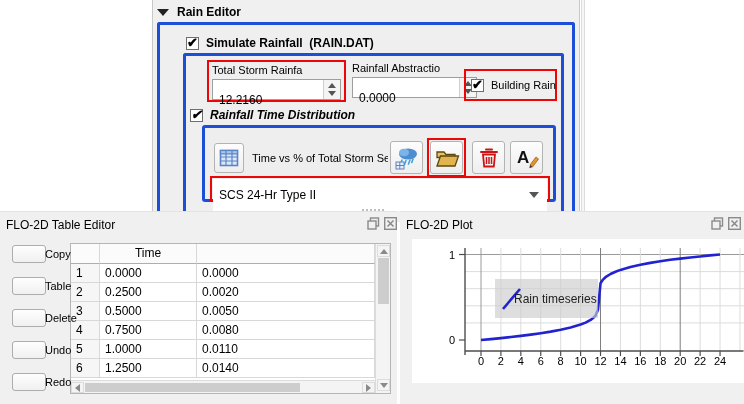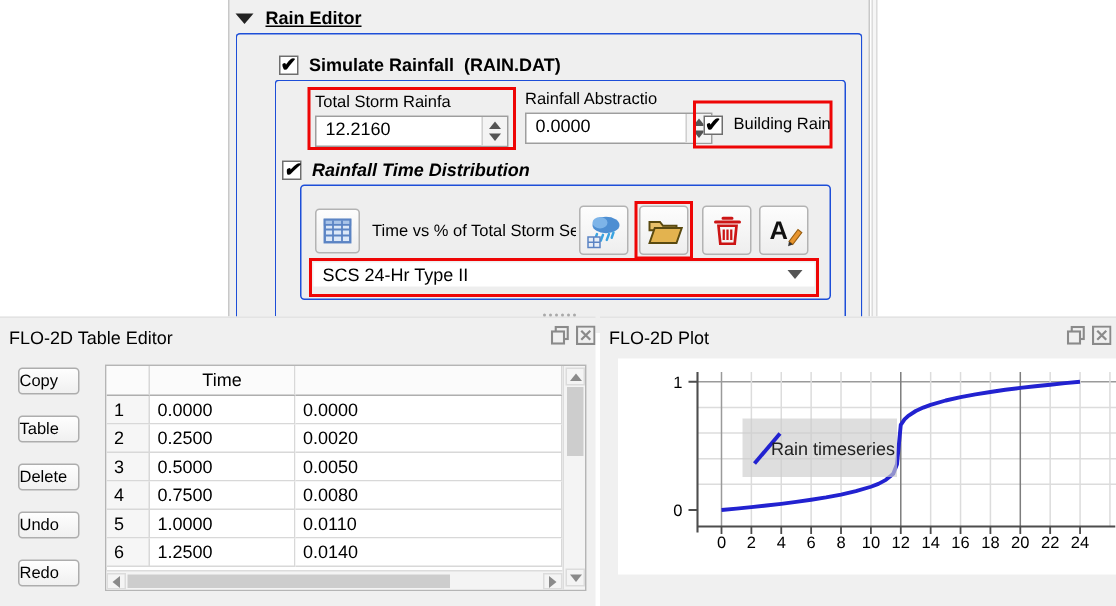--- a/index.html
+++ b/index.html
@@ -6,62 +6,62 @@
   html,body { width:744px; height:404px; background:#ffffff; overflow:hidden;
               font-family:"Liberation Sans", sans-serif; color:#000; }
   .abs { position:absolute; }
 
   
   #rain-panel { left:152px; top:0; width:428px; height:211px; background:#f0f0f0;
                 border-left:1px solid #c8c8c8; border-right:1px solid #c8c8c8; }
   .group-hdr { position:absolute; left:4px; top:2px; height:20px; display:flex; align-items:center; gap:8px; }
   .tri-down { width:0; height:0; border-left:6px solid transparent; border-right:6px solid transparent;
               border-top:7px solid #222; }
-  .grp-title { font-size:12px; font-weight:bold;text-decoration:underline; }
-  .frame { position:absolute; border:1px solid #1d4ed8; border-radius:3px; background:#efefef; }
+  .grp-title { font-size:12px; font-weight:bold; }
+  .frame { position:absolute; border:3px solid #1d4ed8; border-radius:3px; background:#efefef; }
   #outer-frame { left:4px; top:22px; width:418px; height:200px; border-bottom:none; border-radius:3px 3px 0 0; }
   .cb-row { position:absolute; display:flex; align-items:center; gap:7px; }
   .cb-box { width:13px; height:13px; background:#fff; border:1px solid #6e6e6e; position:relative; flex:0 0 13px; }
   .cb-box::after { content:"✔"; position:absolute; left:0px; top:-3px; font-size:13px; font-weight:bold; color:#000; }
   .cb-lbl-b { font-size:12px; font-weight:bold; white-space:pre; }
   .cb-lbl { font-size:11px; white-space:nowrap; }
   .redbox { border:2px solid #ee0505; }
   .fld-lbl { font-size:11px; white-space:nowrap; overflow:hidden; display:block; }
   .spin { display:flex; width:100%; height:21px; background:#fff; border:1px solid #9e9e9e; margin-top:3px; }
-  .spin-val { flex:1; font-size:12px; padding:1px 0 0 6px; }
+  .spin-val { flex:1; font-size:12px; padding:13px 0 0 6px; }
   .spin-btns { width:17px; border-left:1px solid #d0d0d0; display:flex; flex-direction:column; background:#f4f4f4; }
   .spin-up,.spin-dn { flex:1; position:relative; }
   .spin-up::after,.spin-dn::after { content:""; position:absolute; left:4px; width:0; height:0;
       border-left:4px solid transparent; border-right:4px solid transparent; }
   .spin-up::after { top:3px; border-bottom:5px solid #555; }
   .spin-dn::after { bottom:3px; border-top:5px solid #555; }
   .iconbtn { width:33px; height:33px; background:linear-gradient(#fdfdfd,#eeeeee); border:1px solid #b3b3b3;
              border-radius:3px; display:flex; align-items:center; justify-content:center; }
   .smallbtn { width:30px; height:30px; background:linear-gradient(#fdfdfd,#eeeeee); border:1px solid #b3b3b3;
              border-radius:3px; display:flex; align-items:center; justify-content:center; }
-  #combo { display:flex; align-items:center; height:16px; background:#fff; width:100%; }
+  #combo { display:flex; align-items:center; height:32px; background:#fff; width:100%; }
   #combo .combo-txt { flex:1; font-size:12px; padding-left:6px; white-space:nowrap; }
   .dd-arrow { width:0; height:0; border-left:5px solid transparent; border-right:5px solid transparent;
               border-top:6px solid #555; margin-right:8px; }
   #panel-scroll { left:581px; top:0; width:4px; height:211px; background:#f6f6f6; border-left:1px solid #dcdcdc; border-right:1px solid #dcdcdc; }
 
   
   .dock { position:absolute; top:211px; height:193px; background:#f0f0f0; border-top:1px solid #e3e3e3; }
   #dock-table { left:0; width:397px; }
   #dock-plot  { left:400px; width:344px; }
   .dock-title { position:absolute; left:6px; top:6px; font-size:12px; }
   .winbtns { position:absolute; top:5px; display:flex; gap:4px; }
   .winbtn { width:13px; height:13px; }
   #splitter-dots { position:absolute; left:362px; top:-3px; width:22px; height:3px; display:flex; gap:2px; }
   #splitter-dots i { width:2px; height:2px; background:#a9a9a9; border-radius:50%; }
 
   
-  .side-btn { position:absolute; left:12px; width:41px; height:18px; font-size:11px;
+  .side-btn { position:absolute; left:12px; width:28px; height:18px; font-size:11px;
               background:linear-gradient(#fefefe,#f0f0f0); border:1px solid #adadad; border-radius:3px;
-              text-align:left; padding-top:2px; }
+              text-align:right; padding-top:2px;padding-left:32px; }
   #tbl-wrap { position:absolute; left:70px; top:31px; width:321px; height:151px; background:#fff;
               border:1px solid #b5b5b5; }
   #tbl-viewport { position:absolute; left:0; top:0; width:304px; height:136px; overflow:hidden; }
   .trow { display:flex; }
   .tcell { border-right:1px solid #d8d8d8; border-bottom:1px solid #d8d8d8; font-size:12px;
            padding:2px 0 0 5px; height:19px; overflow:hidden; white-space:nowrap; background:#fff; }
   .thead .tcell { background:#fbfbfb; border-bottom:1px solid #aeaeae; height:20px; text-align:center; padding-left:0; }
   .rownum { background:#f6f6f6 !important; }
   .c0 { width:29px; } .c1 { width:97px; } .c2 { width:178px; }
   

